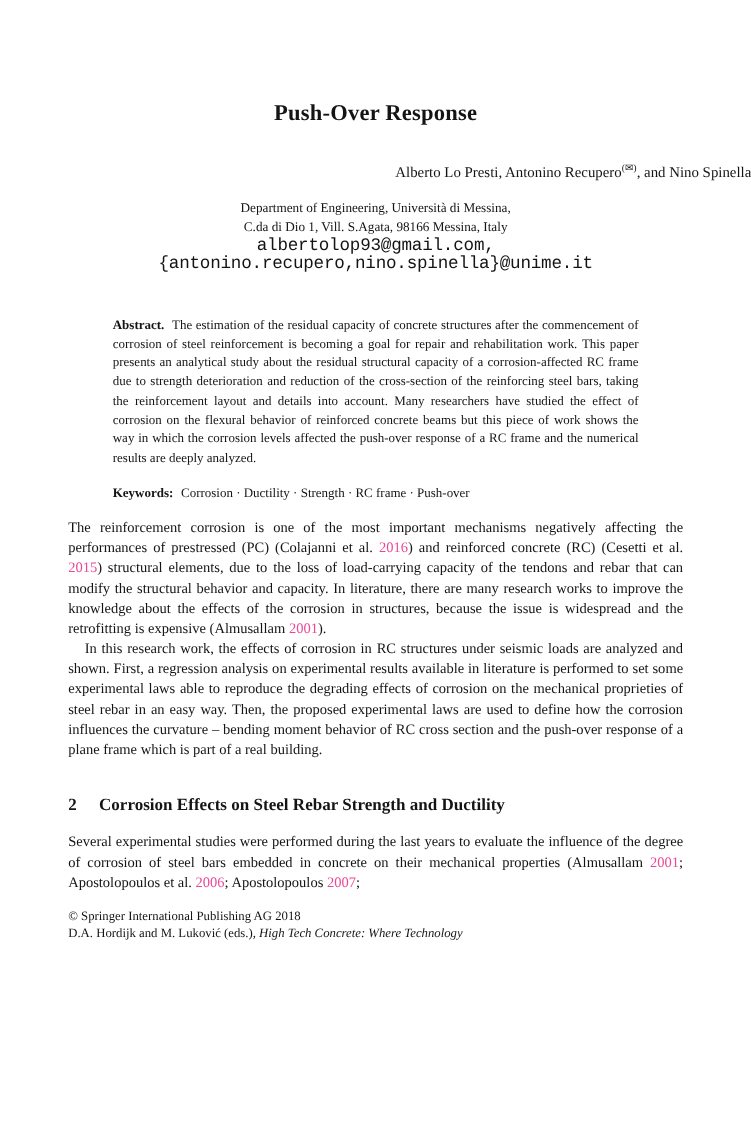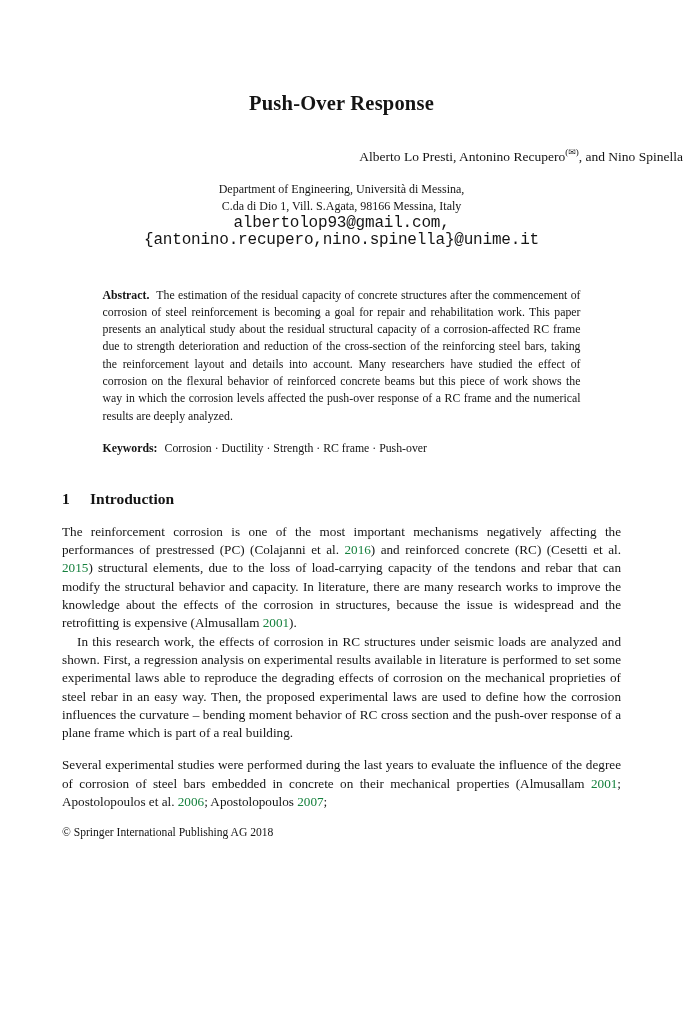--- a/index.html
+++ b/index.html
@@ -66,21 +66,21 @@
   }
   .section-number { display: inline-block; min-width: 28px; }
   .para {
     margin-top: 14px;
     font-size: 13.2px;
     line-height: 18.3px;
     text-align: justify;
   }
   .para.cont { margin-top: 0; }
   .para.indent { text-indent: 15px; }
-  .seg-link { color: #15803d; }
+  .seg-link { color: #ec4899; }
   .seg-italic { font-style: italic; }
   .seg-sup { vertical-align: super; font-size: 9px; letter-spacing: 0; }
   .footer {
     margin: 14px 62px 0 62px;
     font-size: 11.6px;
     line-height: 15.5px;
   }
   .footer-line { display: block; }
 </style>
 </head>
@@ -104,29 +104,30 @@
   <div class="abstract">
     <span class="abstract-label">Abstract.</span><span>The estimation of the residual capacity of concrete structures after the commencement of corrosion of steel reinforcement is becoming a goal for repair and rehabilitation work. This paper presents an analytical study about the residual structural capacity of a corrosion-affected RC frame due to strength deterioration and reduction of the cross-section of the reinforcing steel bars, taking the reinforcement layout and details into account. Many researchers have studied the effect of corrosion on the flexural behavior of reinforced concrete beams but this piece of work shows the way in which the corrosion levels affected the push-over response of a RC frame and the numerical results are deeply analyzed.</span>
   </div>
 
   <div class="keywords">
     <span class="keywords-label">Keywords:</span><span>Corrosion · Ductility · Strength · RC frame · Push-over</span>
   </div>
 
   <div class="col">
 
-    <h2 class="section-heading">
-      <span class="section-number">1</span><span>Introduction</span>
-    </h2>
 
     <p class="para"><span>The reinforcement corrosion is one of the most important mechanisms negatively affecting the performances of prestressed (PC) (Colajanni et al. </span><span class="seg-link">2016</span><span>) and reinforced concrete (RC) (Cesetti et al. </span><span class="seg-link">2015</span><span>) structural elements, due to the loss of load-carrying capacity of the tendons and rebar that can modify the structural behavior and capacity. In literature, there are many research works to improve the knowledge about the effects of the corrosion in structures, because the issue is widespread and the retrofitting is expensive (Almusallam </span><span class="seg-link">2001</span><span>).</span></p>
     <p class="para cont indent"><span>In this research work, the effects of corrosion in RC structures under seismic loads are analyzed and shown. First, a regression analysis on experimental results available in literature is performed to set some experimental laws able to reproduce the degrading effects of corrosion on the mechanical proprieties of steel rebar in an easy way. Then, the proposed experimental laws are used to define how the corrosion influences the curvature – bending moment behavior of RC cross section and the push-over response of a plane frame which is part of a real building.</span></p>
 
+    <h2 class="section-heading">
+      <span class="section-number">2</span><span>Corrosion Effects on Steel Rebar Strength and Ductility</span>
+    </h2>
 
     <p class="para"><span>Several experimental studies were performed during the last years to evaluate the influence of the degree of corrosion of steel bars embedded in concrete on their mechanical properties (Almusallam </span><span class="seg-link">2001</span><span>; Apostolopoulos et al. </span><span class="seg-link">2006</span><span>; Apostolopoulos </span><span class="seg-link">2007</span><span>;</span></p>
 
   </div>
 
   <div class="footer">
     <span class="footer-line">© Springer International Publishing AG 2018</span>
+    <span class="footer-line"><span>D.A. Hordijk and M. Luković (eds.), </span><span class="seg-italic">High Tech Concrete: Where Technology</span></span>
   </div>
 
 </div>
 
 </body></html>

